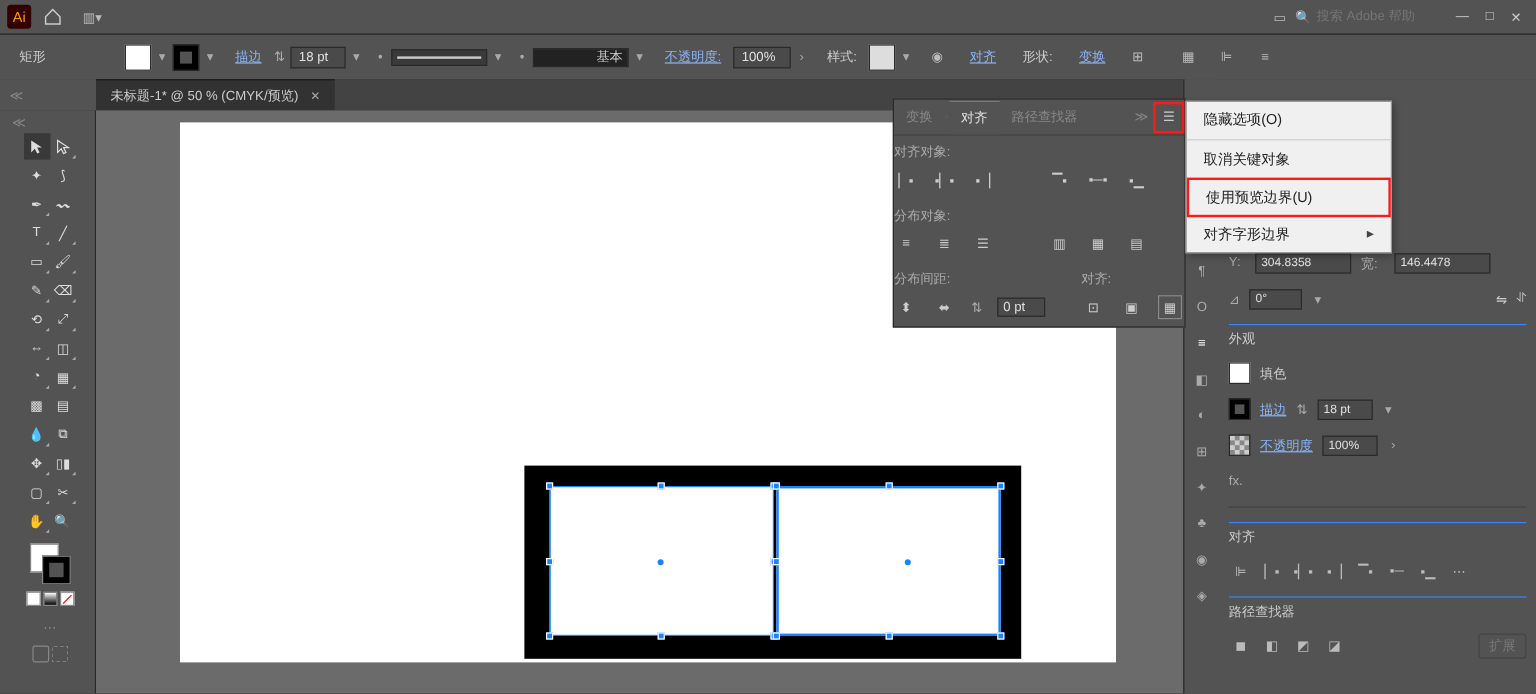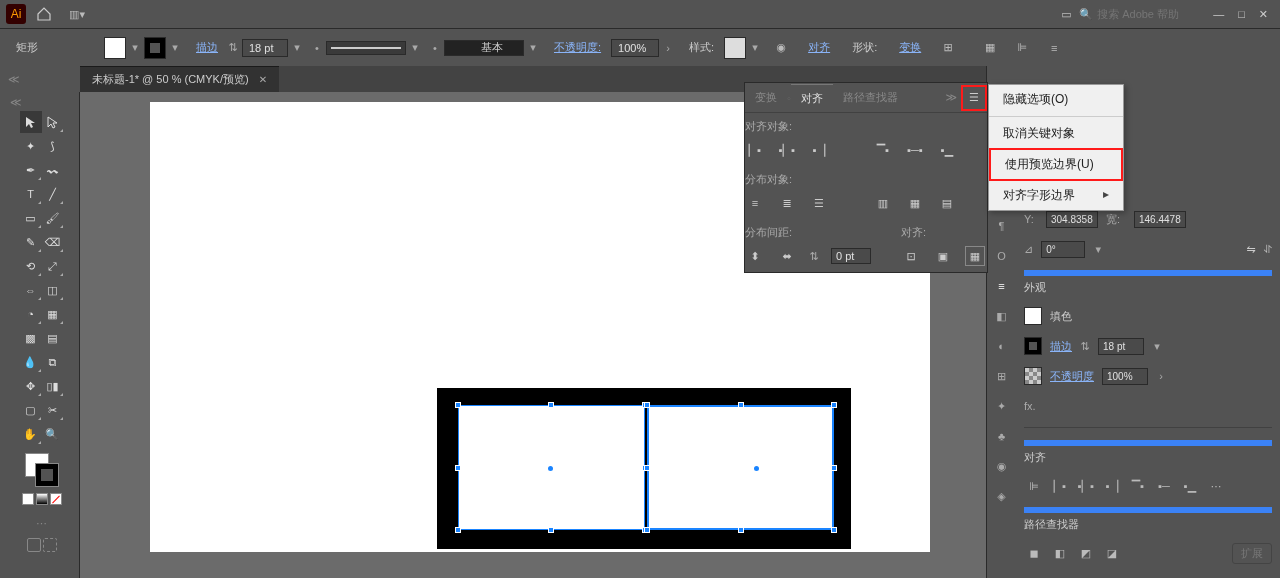--- a/index.html
+++ b/index.html
@@ -65,24 +65,24 @@
 .panel-sec .title{color:#aaa;margin-bottom:6px}
 .icon-row{display:flex;gap:12px;align-items:center}
 .ic{width:20px;height:20px;display:flex;align-items:center;justify-content:center;color:#ccc}
 .spacing-input{background:#4a4a4a;border:1px solid #2a2a2a;padding:1px 4px;width:40px;color:#e0e0e0}
 .right-dock{position:absolute;right:0;top:66px;width:294px;bottom:0;background:#535353;display:flex}
 .dock-icons{width:30px;background:#535353;border-left:1px solid #2a2a2a;display:flex;flex-direction:column;align-items:center;gap:10px;padding-top:30px}
 .dock-icons .di{width:20px;height:20px;display:flex;align-items:center;justify-content:center;color:#aaa}
 .dock-icons .di.active{color:#fff}
 .dock-panels{flex:1;padding:4px 8px;display:flex;flex-direction:column;gap:4px}
 .dp-row{display:flex;align-items:center;gap:8px;height:26px}
-.dp-input{background:#4a4a4a;border:1px solid #2a2a2a;padding:2px 4px;width:52px;color:#e0e0e0;font-size:10px}
+.dp-input{background:#4a4a4a;border:1px solid #2a2a2a;padding:2px 4px;width:80px;color:#e0e0e0;font-size:10px}
 .dp-label{color:#aaa;width:14px}
-.dp-title{color:#ccc;padding:4px 0;border-top:6px solid #3b82f6;margin-top:4px}
-.context-menu{position:absolute;left:988px;top:84px;width:136px;background:#f0f0f0;border:1px solid #999;z-index:100;box-shadow:2px 2px 6px rgba(0,0,0,.3)}
+.dp-title{color:#ccc;padding:4px 0;border-top:1px solid #3b82f6;margin-top:4px}
+.context-menu{position:absolute;left:988px;top:84px;width:172px;background:#f0f0f0;border:1px solid #999;z-index:100;box-shadow:2px 2px 6px rgba(0,0,0,.3)}
 .context-menu .mi{padding:6px 14px;color:#222;font-size:12px}
 .context-menu .mi.hl{border:2px solid #ff1a1a}
 .context-menu .mi.sub::after{content:"▸";float:right;color:#444}
 .swatch-sm{width:18px;height:18px;border:1px solid #2a2a2a;display:inline-block}
 .swatch-sm.white{background:#fff}
 .swatch-sm.stroke{background:#000;position:relative}
 .swatch-sm.stroke::after{content:"";position:absolute;inset:4px;background:#535353}
 .strokepreview{width:80px;height:14px;background:#3a3a3a;border:1px solid #2a2a2a;position:relative}
 .strokepreview::after{content:"";position:absolute;left:4px;right:4px;top:50%;height:2px;background:#ccc;transform:translateY(-50%)}
 .alignrow{display:flex;gap:6px}
@@ -130,21 +130,21 @@
     <input class="pt-input" value="18 pt" style="">
     <span class="chev">▾</span>
   </div>
   <div class="ctrl-group">
     <span class="chev">•</span>
     <div class="strokepreview"></div>
     <span class="chev">▾</span>
   </div>
   <div class="ctrl-group">
     <span class="chev">•</span>
-    <div class="stroke-profile" style="display:flex;align-items:center;justify-content:flex-end;padding-right:20px">
+    <div class="stroke-profile" style="display:flex;align-items:center;justify-content:flex-end;padding-right:4px">
         <span style="color:#ccc">基本</span>
       </div>
     <span class="chev">▾</span>
   </div>
   <div class="ctrl-group">
     <span class="ctrl-label" style="text-decoration:underline;color:#8ab4f8">不透明度:</span>
     <input class="opacity-input" value="100%" style="">
     <span class="chev">›</span>
   </div>
   <div class="ctrl-group">

